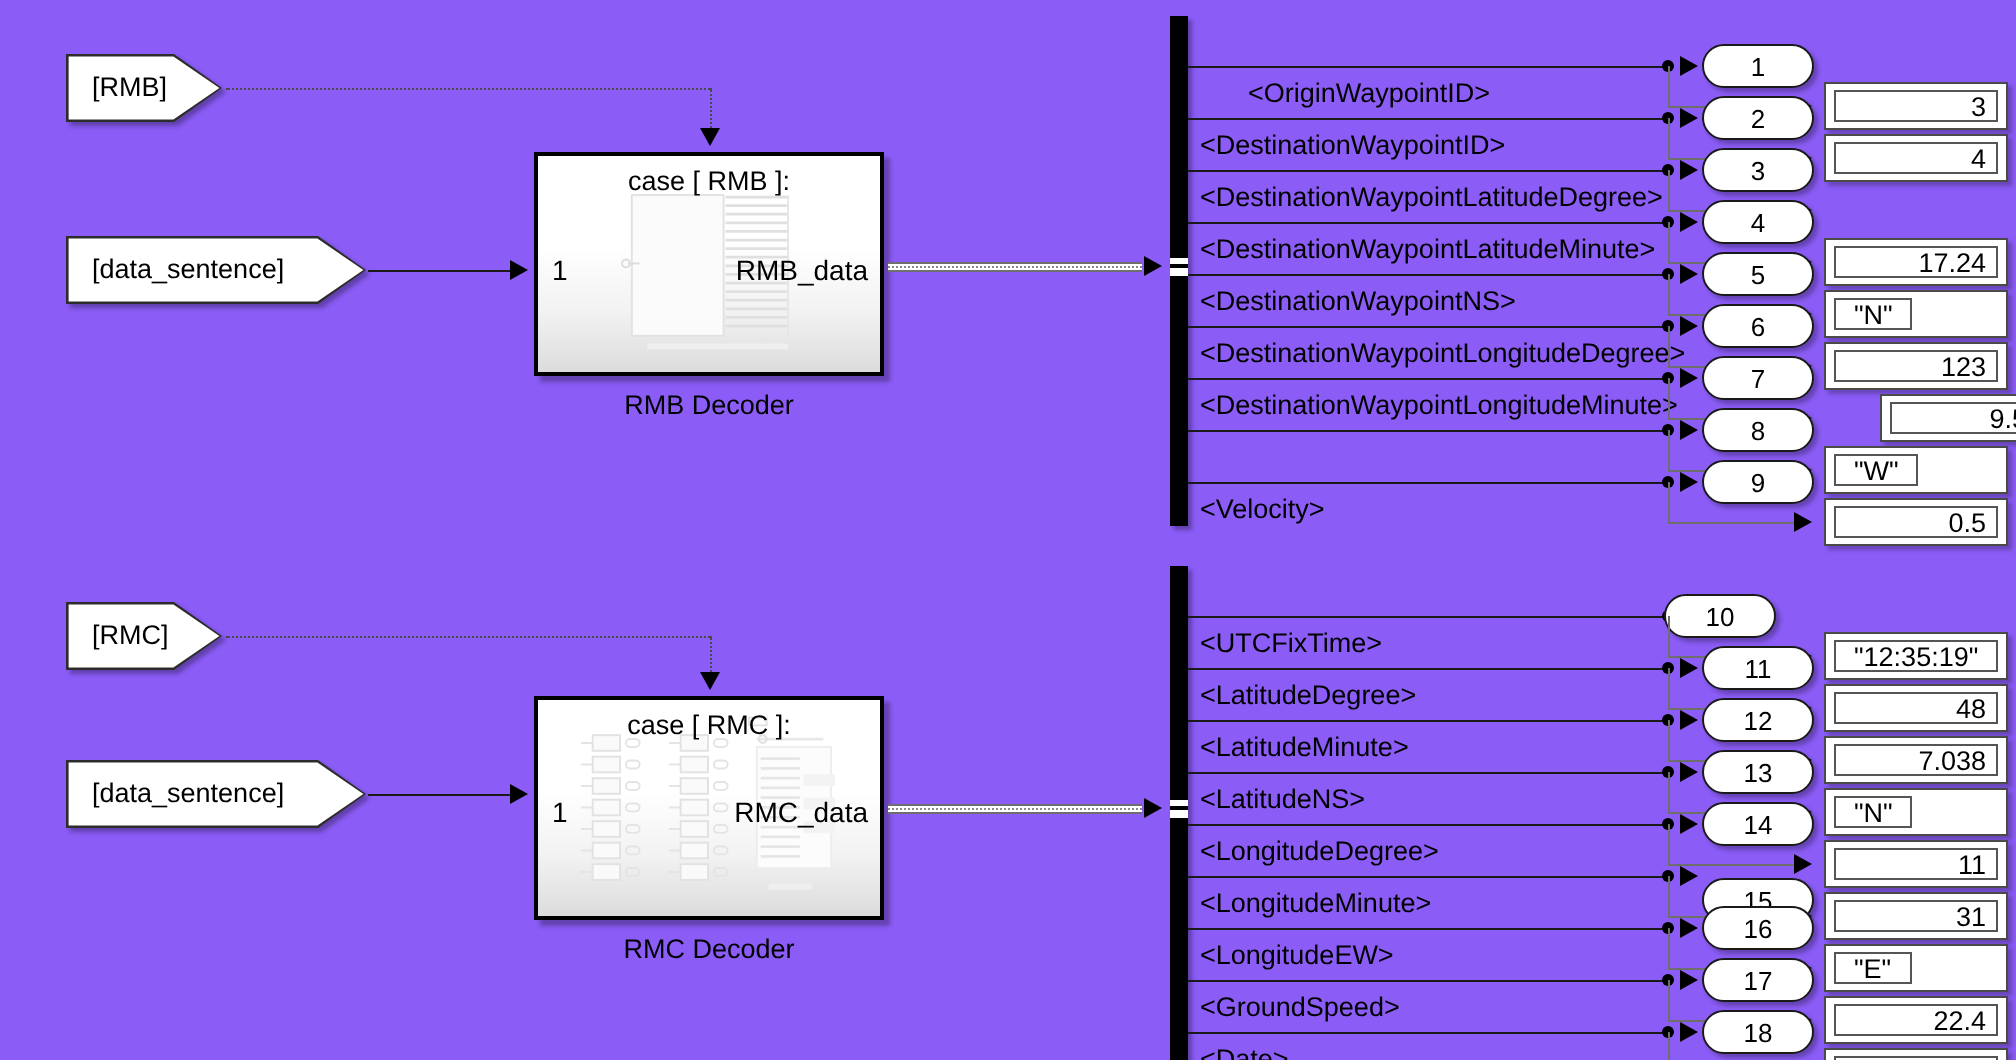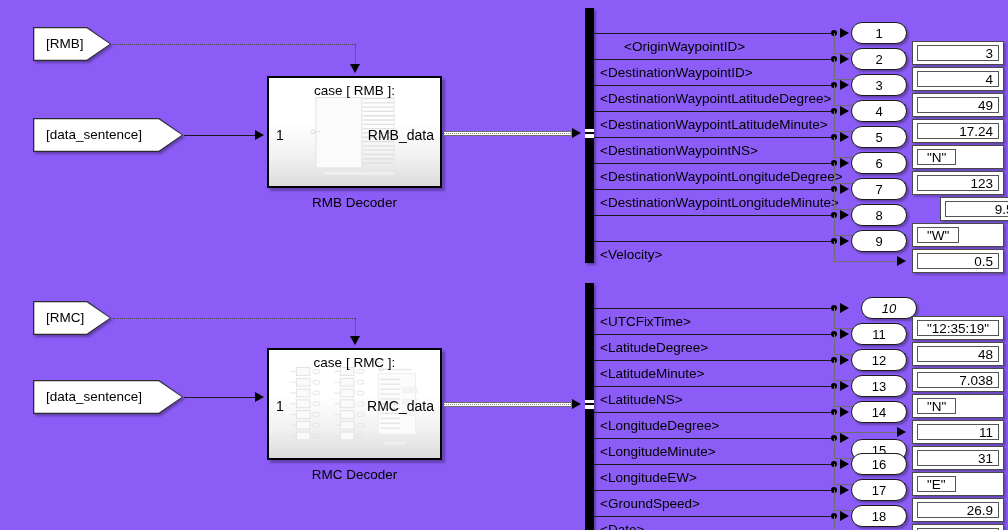--- a/index.html
+++ b/index.html
@@ -311,23 +311,20 @@
       <div class="inner num">4</div>
     </div>
     <div class="hline" style="left: 594px; top: 85px; width: 240px;"></div>
     <div class="siglabel" style="left: 600px; top: 92px;">&lt;DestinationWaypointLatitudeDegree&gt;</div>
     <div class="branchdot" style="left: 831px; top: 82px;"></div>
     <div class="arrow" style="left: 840px; top: 79.5px;"></div>
     <div class="outport" style="left: 851px; top: 74px;">3</div>
     <div class="vline-gray" style="left: 833.5px; top: 85px; height: 20px;"></div>
     <div class="hline-gray" style="left: 833.5px; top: 105px; width: 63.5px;"></div>
     <div class="arrow" style="left: 897px; top: 99.5px;"></div>
-    <div class="display" style="left: 912px; top: 93px; width: 92px; height: 24px;">
-      <div class="inner num">49</div>
-    </div>
     <div class="hline" style="left: 594px; top: 111px; width: 240px;"></div>
     <div class="siglabel" style="left: 600px; top: 118px;">&lt;DestinationWaypointLatitudeMinute&gt;</div>
     <div class="branchdot" style="left: 831px; top: 108px;"></div>
     <div class="arrow" style="left: 840px; top: 105.5px;"></div>
     <div class="outport" style="left: 851px; top: 100px;">4</div>
     <div class="vline-gray" style="left: 833.5px; top: 111px; height: 20px;"></div>
     <div class="hline-gray" style="left: 833.5px; top: 131px; width: 63.5px;"></div>
     <div class="arrow" style="left: 897px; top: 125.5px;"></div>
     <div class="display" style="left: 912px; top: 119px; width: 92px; height: 24px;">
       <div class="inner num">17.24</div>
@@ -471,21 +468,21 @@
     </div>
     <div class="caption" style="left: 267px; top: 467px; width: 175px;">RMC Decoder</div>
     <div class="busline" style="left: 444px; top: 401.5px; width: 127px;"></div>
     <div class="arrow" style="left: 572px; top: 399px;"></div>
     <div class="busbar" style="left: 585px; top: 283px; height: 247px;"></div>
     <div class="busport" style="left: 585px; top: 397.5px;"></div>
     <div class="hline" style="left: 594px; top: 308px; width: 240px;"></div>
     <div class="siglabel" style="left: 600px; top: 315px;">&lt;UTCFixTime&gt;</div>
     <div class="branchdot" style="left: 831px; top: 305px;"></div>
     <div class="arrow" style="left: 840px; top: 302.5px;"></div>
-    <div class="outport" style="left: 861px; top: 297px; font-style: italic;">10</div>
+    <div class="outport" style="left: 832px; top: 297px;">10</div>
     <div class="vline-gray" style="left: 833.5px; top: 308px; height: 20px;"></div>
     <div class="hline-gray" style="left: 833.5px; top: 328px; width: 63.5px;"></div>
     <div class="arrow" style="left: 897px; top: 322.5px;"></div>
     <div class="display" style="left: 912px; top: 316px; width: 92px; height: 24px;">
       <div class="inner str">"12:35:19"</div>
     </div>
     <div class="hline" style="left: 594px; top: 334px; width: 240px;"></div>
     <div class="siglabel" style="left: 600px; top: 341px;">&lt;LatitudeDegree&gt;</div>
     <div class="branchdot" style="left: 831px; top: 331px;"></div>
     <div class="arrow" style="left: 840px; top: 328.5px;"></div>
@@ -553,21 +550,21 @@
     </div>
     <div class="hline" style="left: 594px; top: 490px; width: 240px;"></div>
     <div class="siglabel" style="left: 600px; top: 497px;">&lt;GroundSpeed&gt;</div>
     <div class="branchdot" style="left: 831px; top: 487px;"></div>
     <div class="arrow" style="left: 840px; top: 484.5px;"></div>
     <div class="outport" style="left: 851px; top: 479px;">17</div>
     <div class="vline-gray" style="left: 833.5px; top: 490px; height: 20px;"></div>
     <div class="hline-gray" style="left: 833.5px; top: 510px; width: 63.5px;"></div>
     <div class="arrow" style="left: 897px; top: 504.5px;"></div>
     <div class="display" style="left: 912px; top: 498px; width: 92px; height: 24px;">
-      <div class="inner num">26.9</div>
+      <div class="inner num">22.4</div>
     </div>
     <div class="hline" style="left: 594px; top: 516px; width: 240px;"></div>
     <div class="siglabel" style="left: 600px; top: 523px;">&lt;Date&gt;</div>
     <div class="branchdot" style="left: 831px; top: 513px;"></div>
     <div class="arrow" style="left: 840px; top: 510.5px;"></div>
     <div class="outport" style="left: 851px; top: 505px;">18</div>
     <div class="vline-gray" style="left: 833.5px; top: 516px; height: 20px;"></div>
     <div class="display" style="left: 912px; top: 524px; width: 92px; height: 24px;">
       <div class="inner str">"23/03/94"</div>
     </div>

